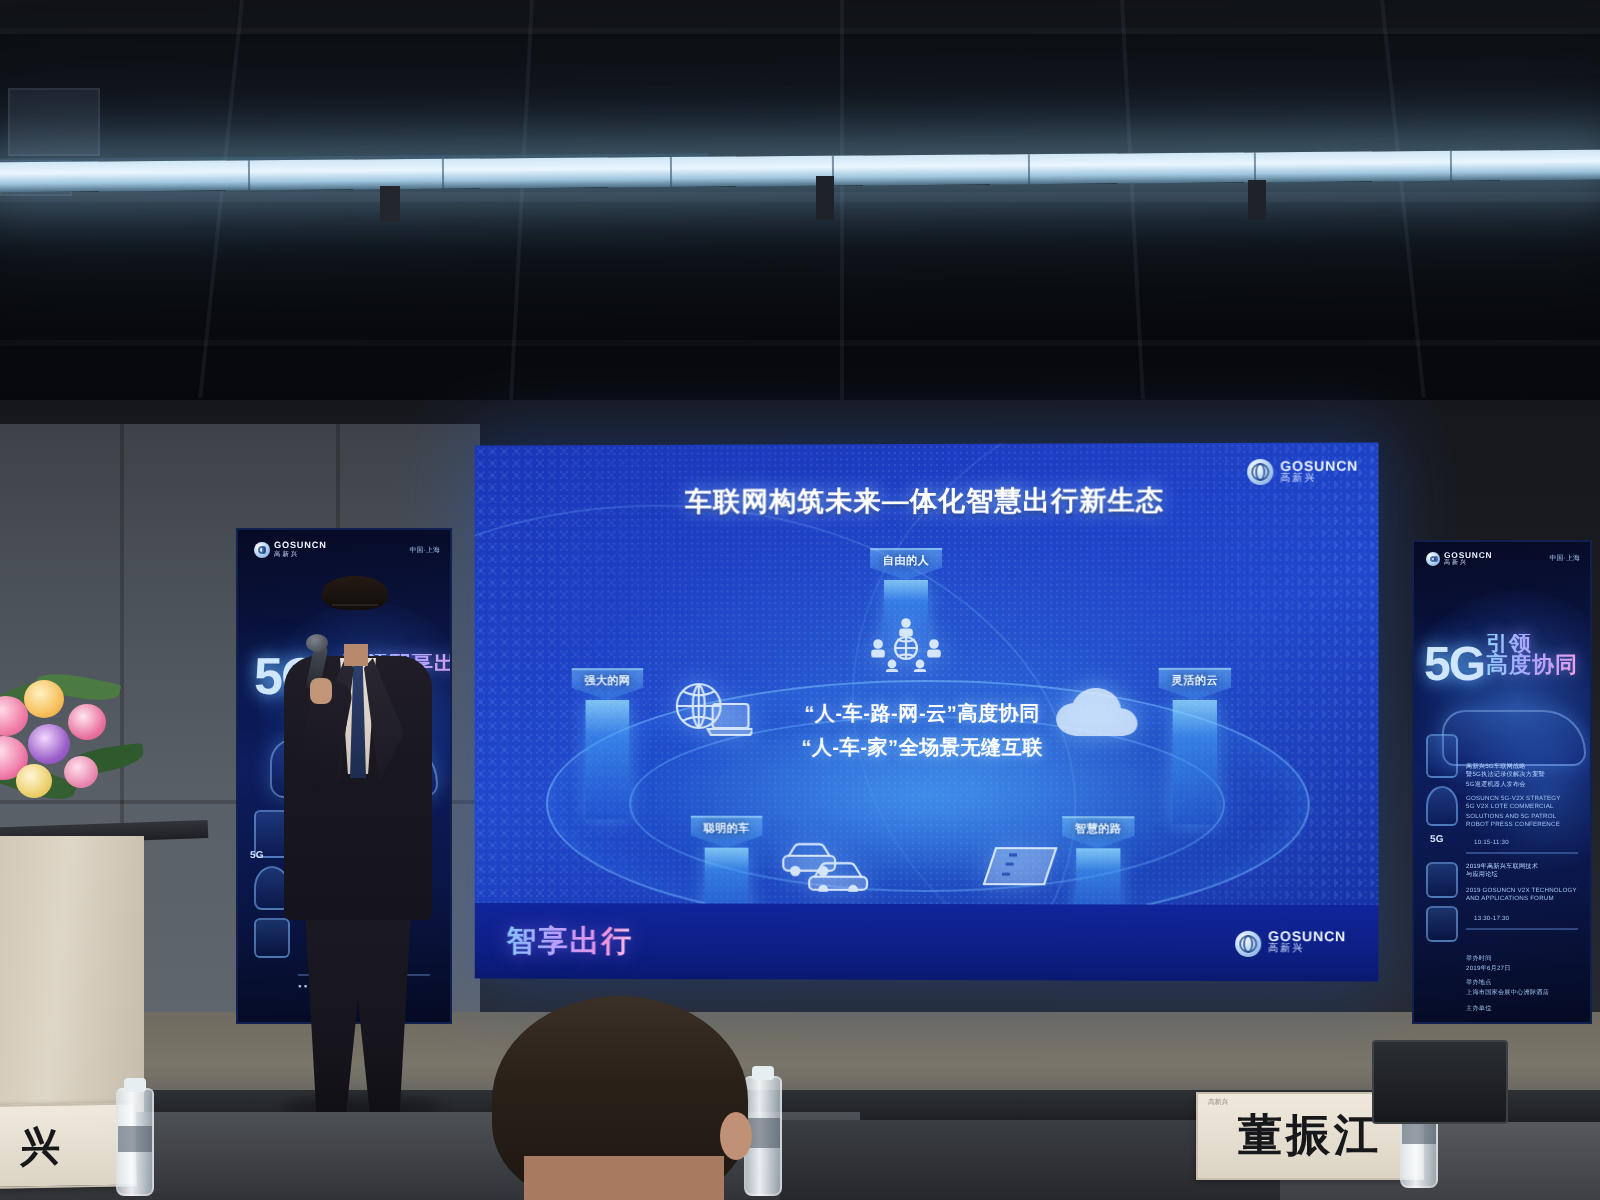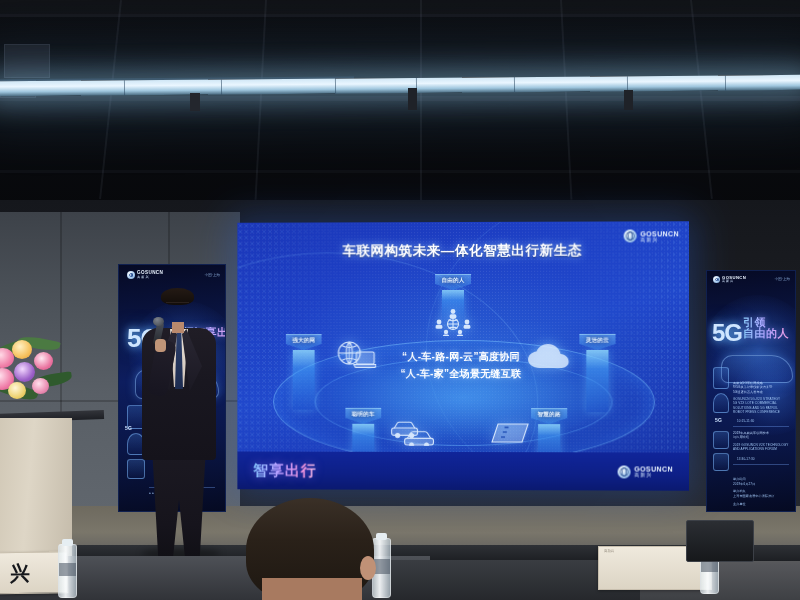--- a/index.html
+++ b/index.html
@@ -372,21 +372,21 @@
       <span class="gx-mark" style="width:7px;height:7px;"></span>
       <span class="gx-word">
         <span class="gx-en" style="font-size:4.2px;">GOSUNCN</span>
         <span class="gx-cn" style="font-size:3px;">高新兴</span>
       </span>
     </div>
     <div class="b-txt" style="right:5px;top:6px;font-size:3.4px;">中国·上海</div>
 
     <div class="b-5g" style="left:5px;top:48px;font-size:24px;">5G</div>
     <div class="b-slog" style="left:36px;top:46px;font-size:11px;line-height:1.04;white-space:pre;">引领
-自由的人</div>
+高度协同</div>
 
     <div class="b-car" style="left:14px;top:84px;width:70px;height:26px;"></div>
 
     <div class="b-icon" style="left:6px;top:96px;width:14px;height:20px;"></div>
     <div class="b-icon" style="left:6px;top:122px;width:14px;height:18px;border-radius:50% 50% 3px 3px;"></div>
     <div class="b-txt" style="left:8px;top:146px;font-size:5px;font-weight:bold;color:#cfe4ff;">5G</div>
     <div class="b-icon" style="left:6px;top:160px;width:14px;height:16px;"></div>
     <div class="b-icon" style="left:6px;top:182px;width:14px;height:16px;"></div>
 
     <div class="b-txt" style="left:26px;top:110px;width:58px;white-space:pre-line;color:#bcd8ff;">高新兴5G车联网战略
@@ -455,20 +455,21 @@
 
   <div class="nameplate" style="left:-26px;top:552px;width:92px;height:40px;transform:rotate(-1deg);">
     <span class="np-name" style="font-size:20px;">兴</span>
   </div>
 
   <div class="nameplate" style="left:598px;top:546px;width:112px;height:42px;">
     <div class="np-top">
       <span>高新兴</span>
       <span>GOSUNCN</span>
     </div>
+    <span class="np-name" style="font-size:22px;">董振江</span>
   </div>
 
   <div class="bottle" style="left:58px;top:544px;height:52px;">
     <span class="cap"></span>
       <span class="lbl"></span>
   </div>
   <div class="bottle" style="left:372px;top:538px;height:58px;">
     <span class="cap"></span>
       <span class="lbl"></span>
   </div>

